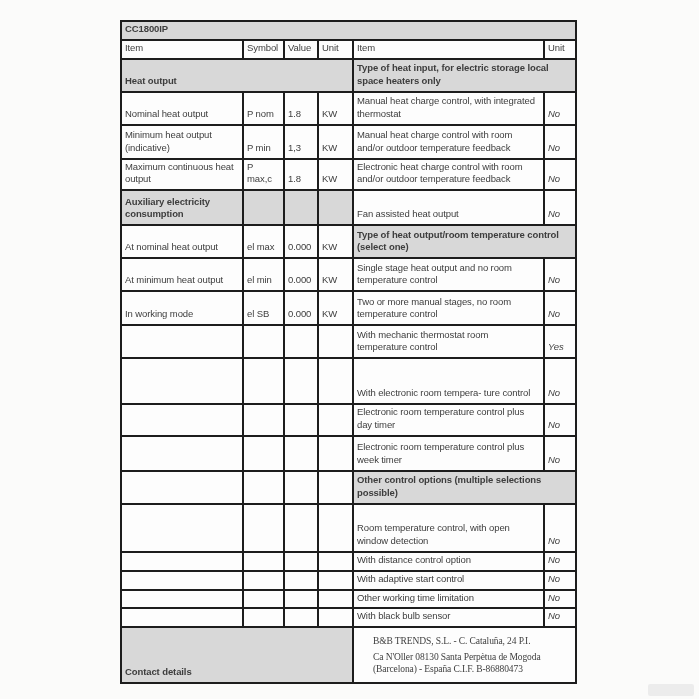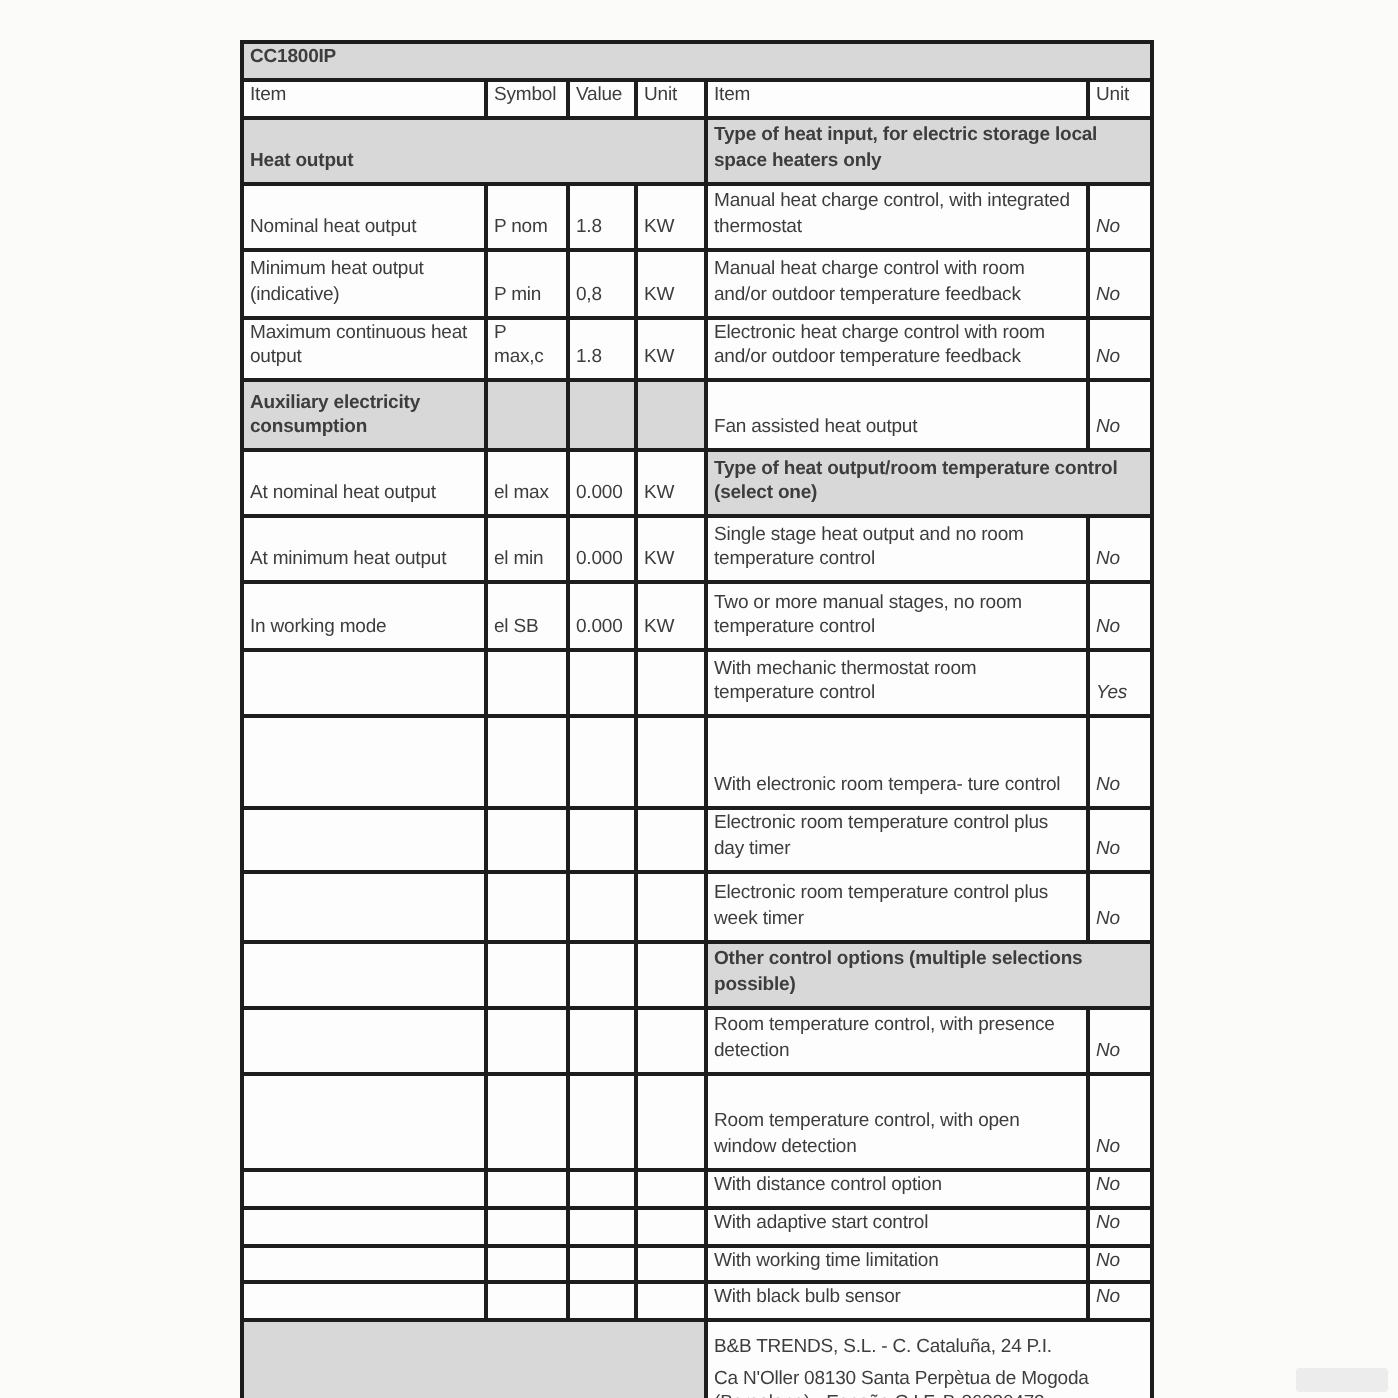--- a/index.html
+++ b/index.html
@@ -32,21 +32,21 @@
   }
   td.sec {
     background: #d8d8d8;
     font-weight: bold;
     vertical-align: middle;
   }
   td.colhead { vertical-align: middle; padding-bottom: 1px; margin-top: 23px; }
   td.title-cell { font-weight: bold; vertical-align: middle; font-size: 10px; }
   td.rval { vertical-align: bottom; font-style: italic; }
   td.contact-cell { vertical-align: middle; }
-  td.contact-cell p { margin: 3px 0; }
+  td.contact-cell p { margin: 3px 16px; font-family: Liberation Serif, serif; }
   td.contact-label { vertical-align: middle; }
 
   .watermark {
     position: absolute; left: 648px; top: 684px;
     width: 46px; height: 12px;
     background: #ececec;
     border-radius: 2px;
   }
 </style>
 </head>
@@ -88,21 +88,21 @@
       <td>P nom</td>
       <td>1.8</td>
       <td>KW</td>
       <td>Manual heat charge control, with integrated thermostat</td>
       <td class="rval">No</td>
     </tr>
 
     <tr style="height:34px">
       <td>Minimum heat output (indicative)</td>
       <td>P min</td>
-      <td>0,8</td>
+      <td>1,3</td>
       <td>KW</td>
       <td>Manual heat charge control with room and/or outdoor temperature feedback</td>
       <td class="rval">No</td>
     </tr>
 
     <tr style="height:31px">
       <td>Maximum continuous heat output</td>
       <td>P max,c</td>
       <td>1.8</td>
       <td>KW</td>
@@ -182,28 +182,20 @@
     </tr>
 
     <tr style="height:33px">
       <td></td>
       <td></td>
       <td></td>
       <td></td>
       <td colspan="2" class="sec">Other control options (multiple selections possible)</td>
     </tr>
 
-    <tr style="height:33px">
-      <td></td>
-      <td></td>
-      <td></td>
-      <td></td>
-      <td>Room temperature control, with presence detection</td>
-      <td class="rval">No</td>
-    </tr>
 
     <tr style="height:48px">
       <td></td>
       <td></td>
       <td></td>
       <td></td>
       <td>Room temperature control, with open window detection</td>
       <td class="rval">No</td>
     </tr>
 
@@ -223,21 +215,21 @@
       <td></td>
       <td>With adaptive start control</td>
       <td class="rval">No</td>
     </tr>
 
     <tr style="height:17px">
       <td></td>
       <td></td>
       <td></td>
       <td></td>
-      <td>With working time limitation</td>
+      <td>Other working time limitation</td>
       <td class="rval">No</td>
     </tr>
 
     <tr style="height:17px">
       <td></td>
       <td></td>
       <td></td>
       <td></td>
       <td>With black bulb sensor</td>
       <td class="rval">No</td>

